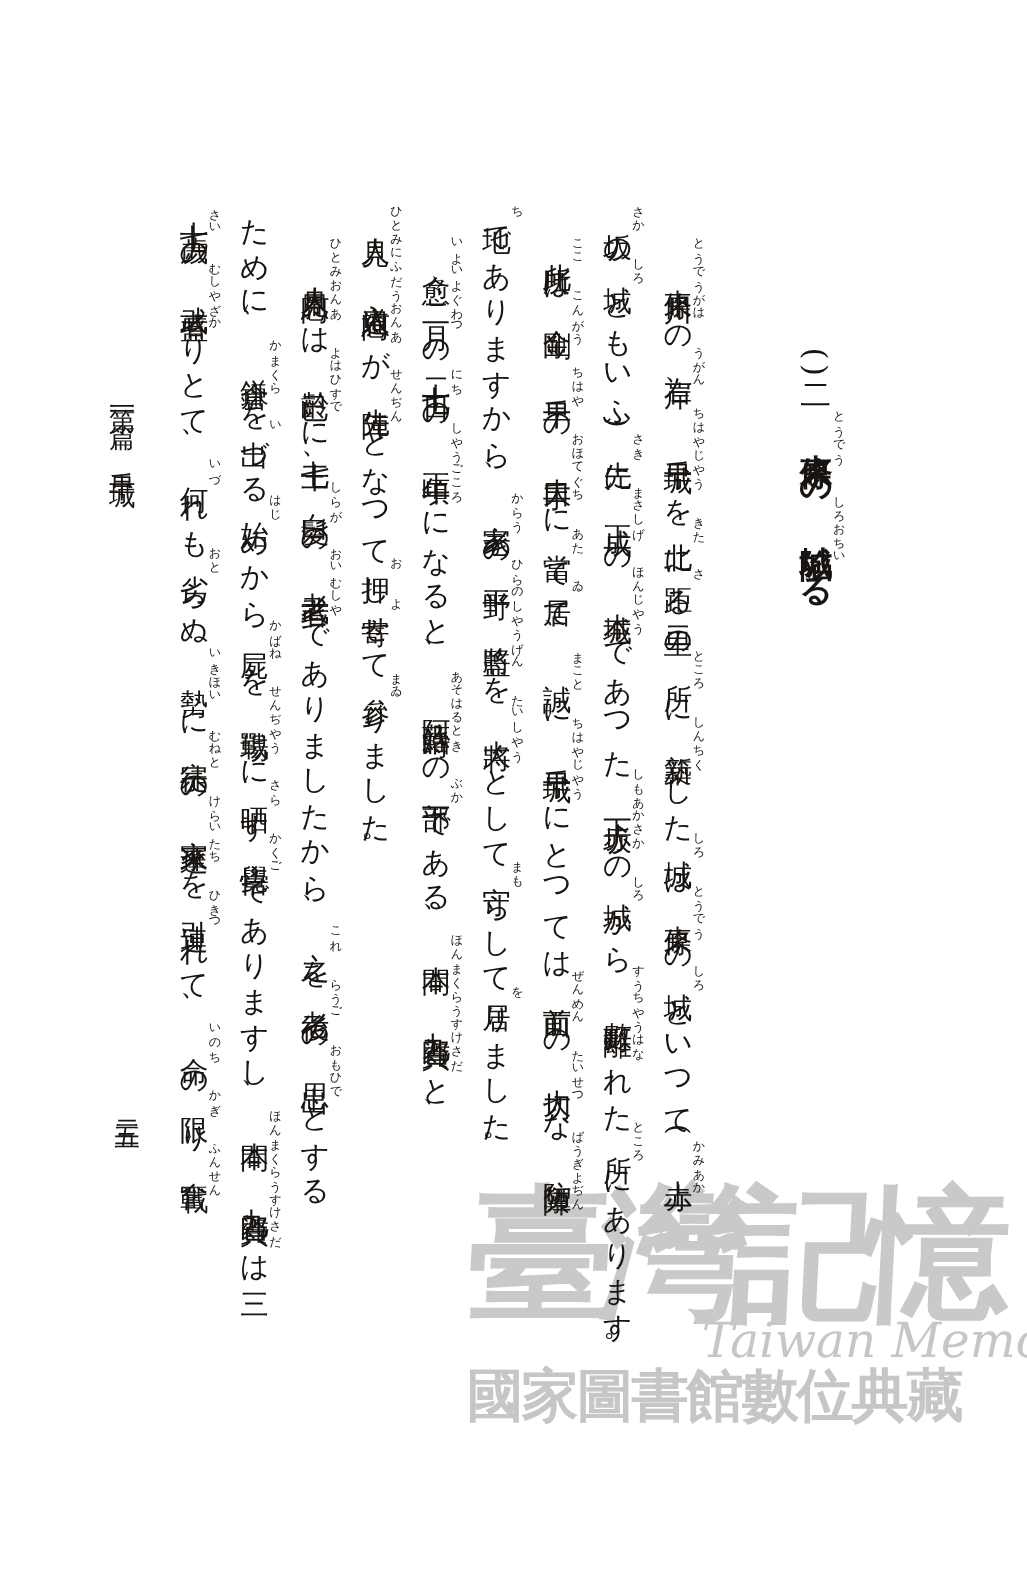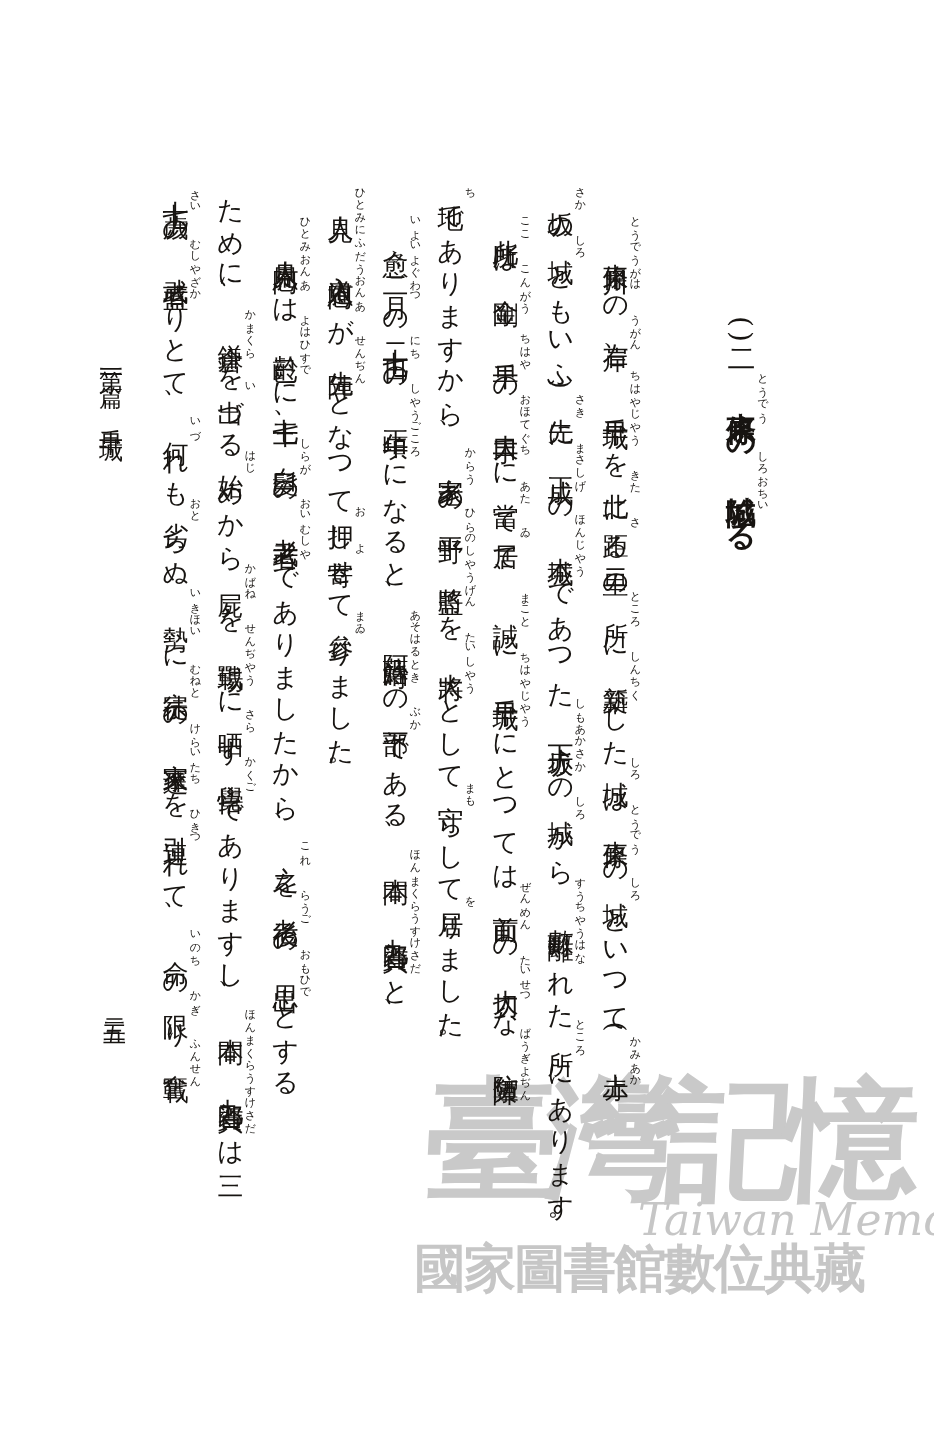--- a/index.html
+++ b/index.html
@@ -57,21 +57,21 @@
     font-family:"DejaVu Serif","Liberation Serif",serif;
     transform:skewX(-3deg);
   }
   .wm-en{
     left:638px;top:1194px;
     font-size:44px;font-style:italic;
     color:#c6c6c6;
     font-family:"DejaVu Serif","Liberation Serif",serif;
   }
   .wm-inst{
-    left:414px;top:1234px;
+    left:424px;top:1234px;
     font-size:52px;font-weight:bold;letter-spacing:-2px;
     color:#c6c6c6;
     font-family:"DejaVu Sans","Liberation Sans",sans-serif;
   }
 </style>
 </head>
 <body>
 
 <div class="page">
 

